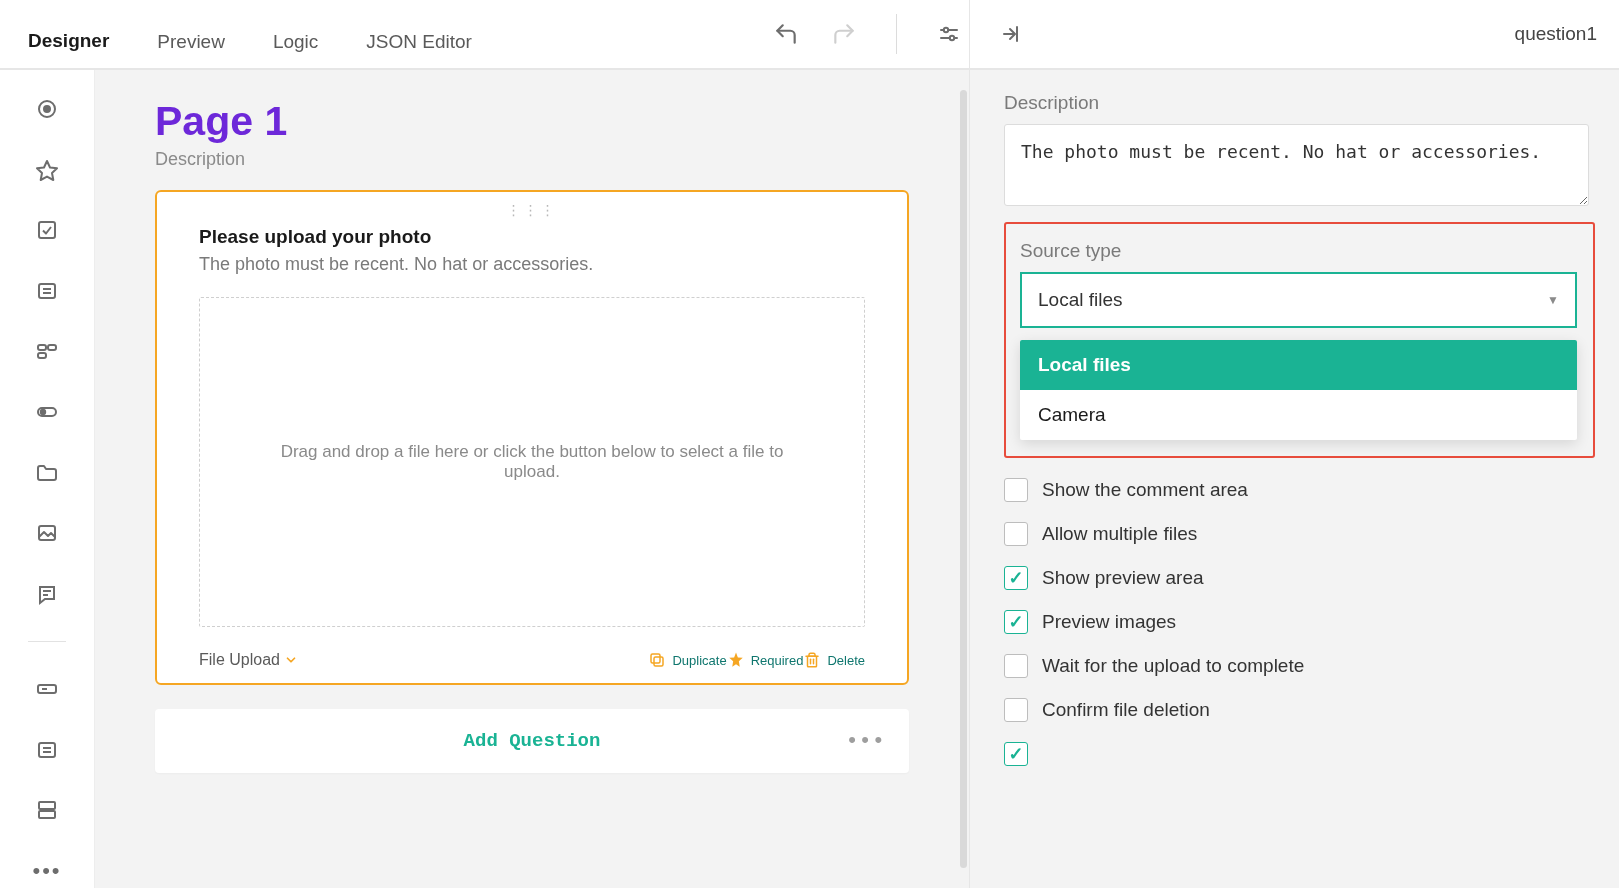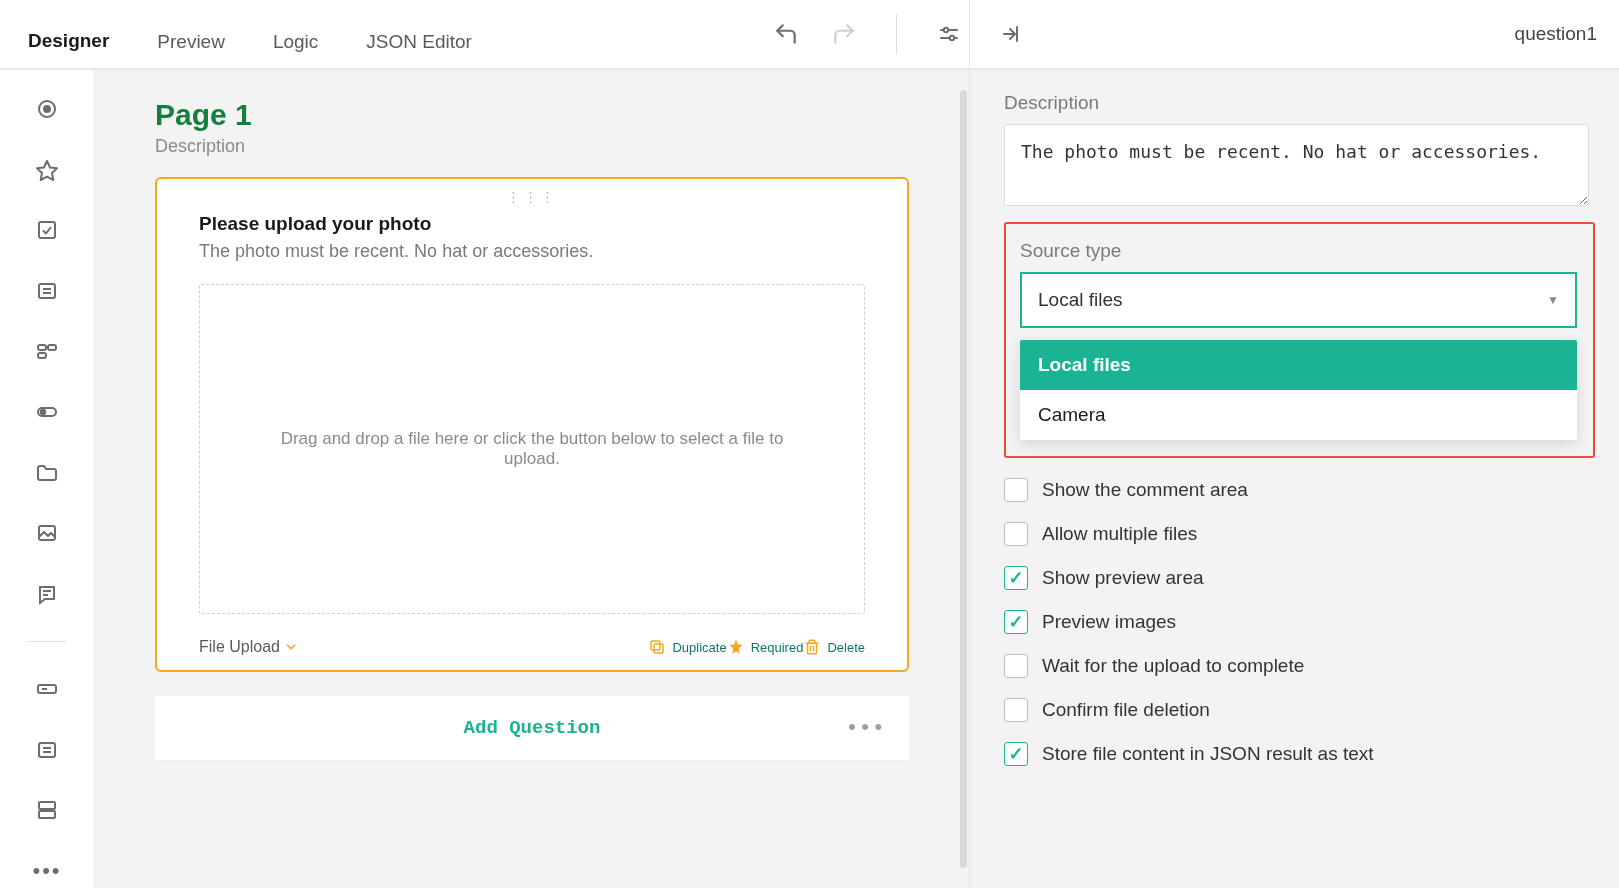--- a/index.html
+++ b/index.html
@@ -38,21 +38,21 @@
   .toolbox {
     width: 95px; background:#fff; display:flex; flex-direction:column;
     align-items:center; padding-top:22px; gap:26px;
     border-right:1px solid #ededed;
   }
   .toolbox .sep { width:38px; height:1px; background:#e2e2e2; margin:4px 0; }
   .toolbox svg { display:block; }
 
   
   .canvas { flex:1; background:#f3f3f3; overflow:auto; padding: 28px 60px 28px 60px; position:relative;}
-  .page-title { font-size:30px; font-weight:700; color:#15803d; }
+  .page-title { font-size:41px; font-weight:700; color:#6d28d9; }
   .page-desc  { font-size:18px; color:#8a8a8a; margin-top:4px; }
 
   .question-card {
     margin-top: 20px; background:#fff; border:2px solid #f5a623; border-radius:6px;
     padding: 18px 42px 14px 42px; position:relative;
   }
   .drag-handle { position:absolute; top:10px; left:50%; transform:translateX(-50%); color:#b8b8b8; letter-spacing:3px; font-size:14px;}
   .q-title { font-size:19px; font-weight:600; margin-top:16px; }
   .q-desc  { font-size:18px; color:#7a7a7a; margin-top:6px; }
 
@@ -342,18 +342,17 @@
         <div class="check-row">
           <div class="chk"></div>
           <span>Wait for the upload to complete</span>
         </div>
         <div class="check-row">
           <div class="chk"></div>
           <span>Confirm file deletion</span>
         </div>
         <div class="check-row">
           <div class="chk checked"></div>
-          <span>Store file content in JSON result as text</span>
         </div>
       </div>
   </div>
 
 </div>
 
 </body></html>

